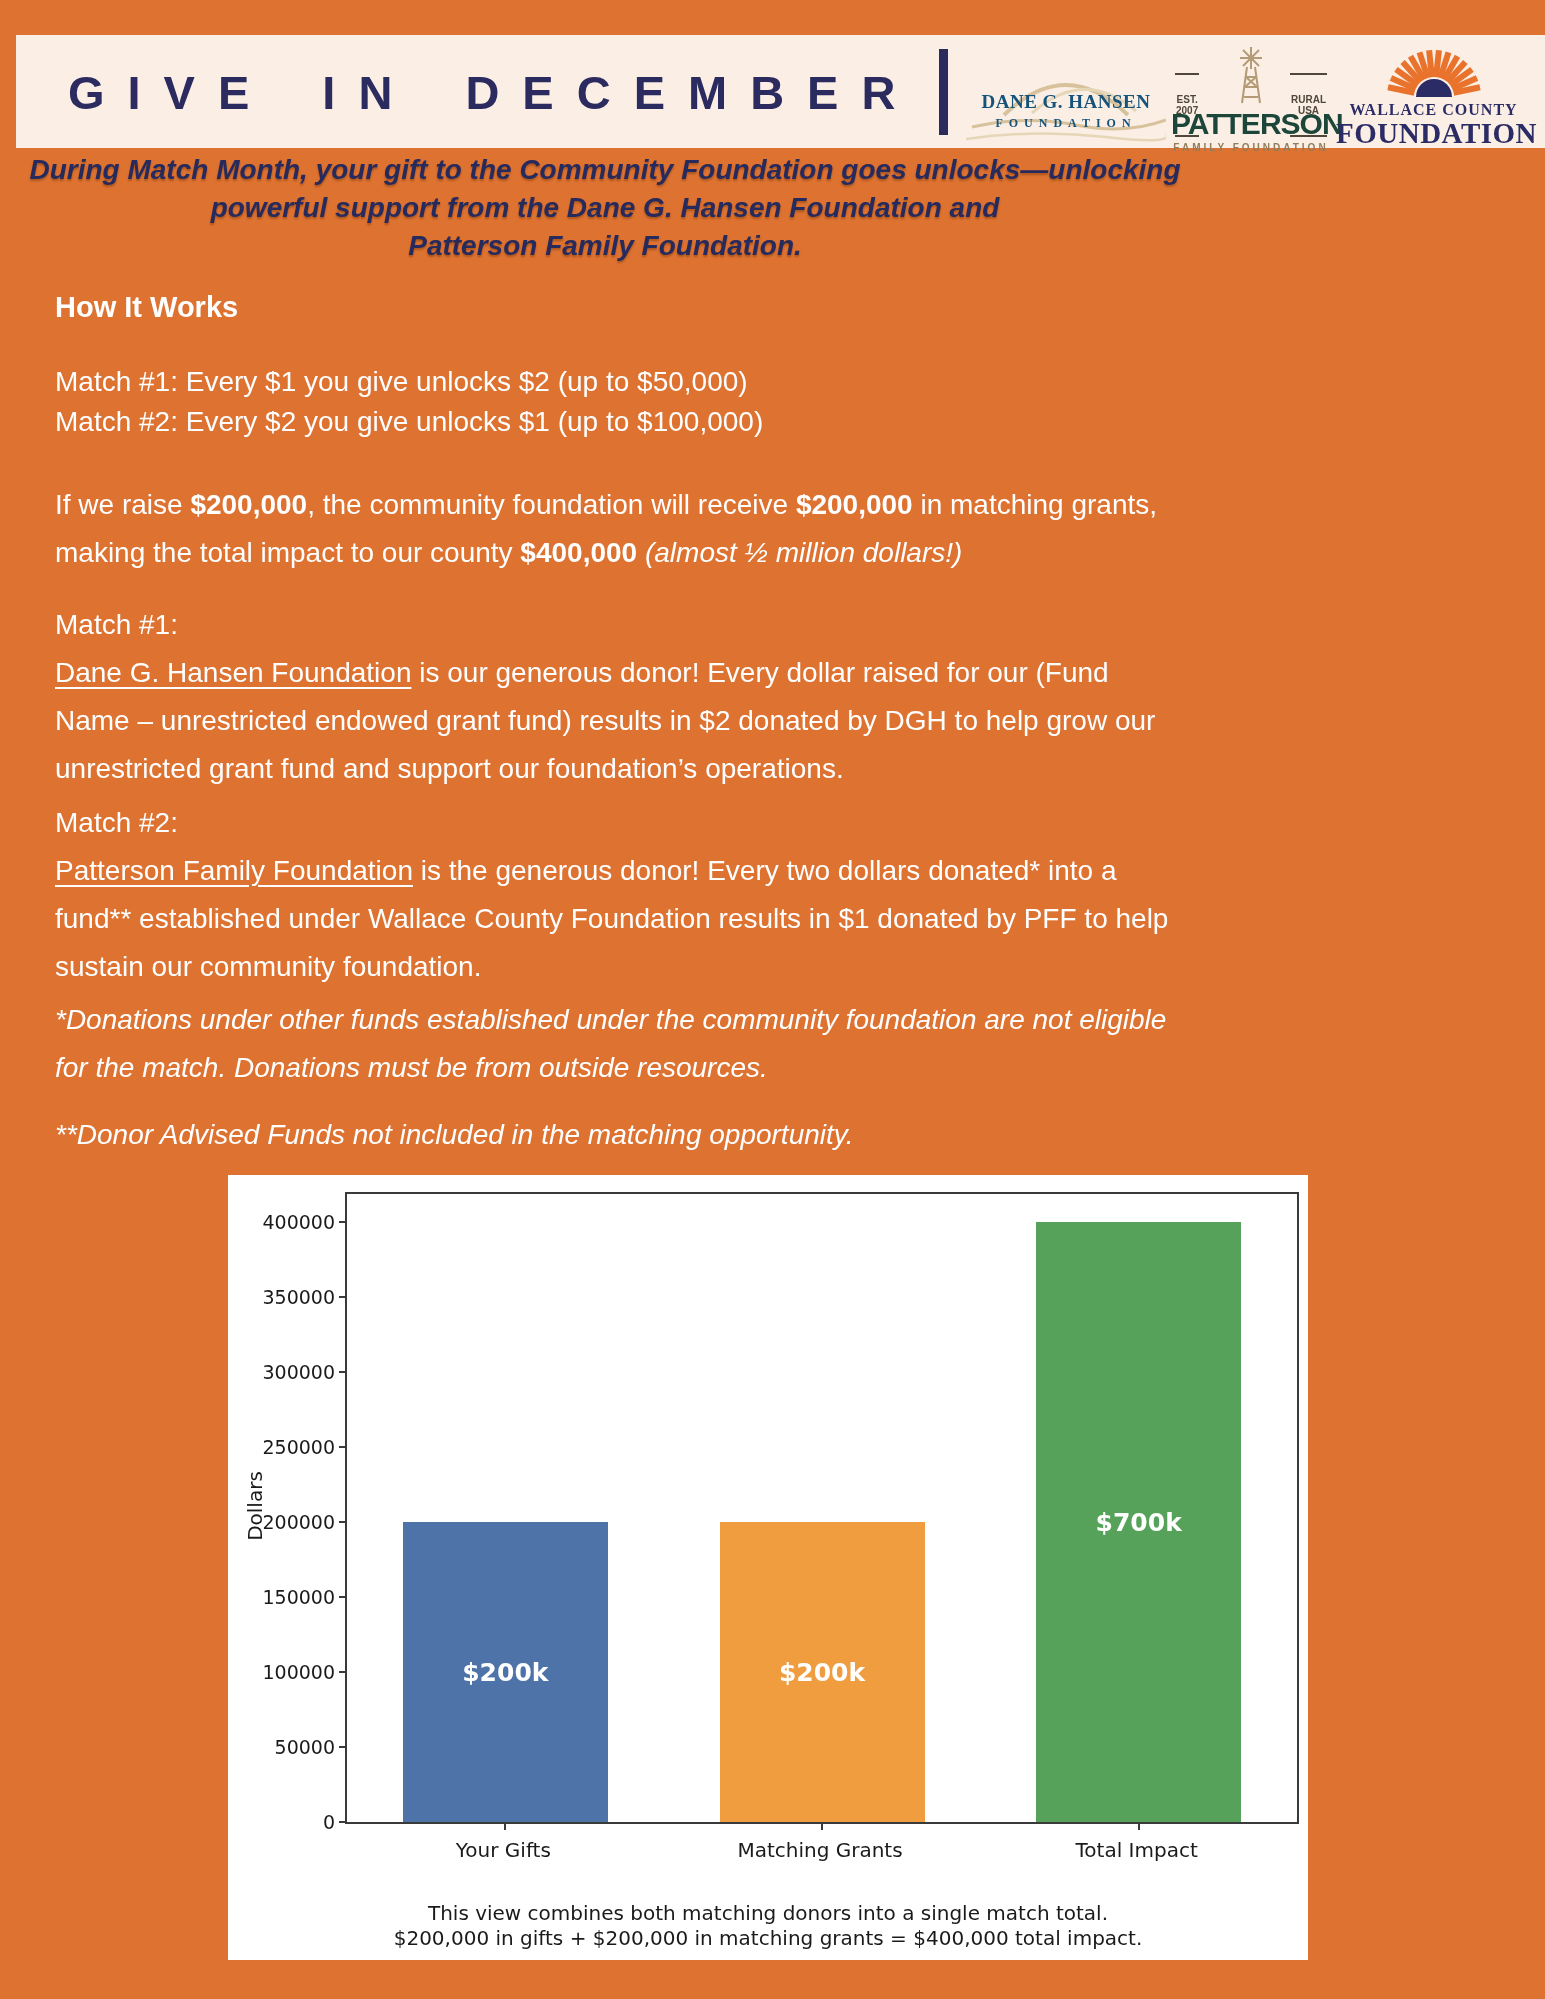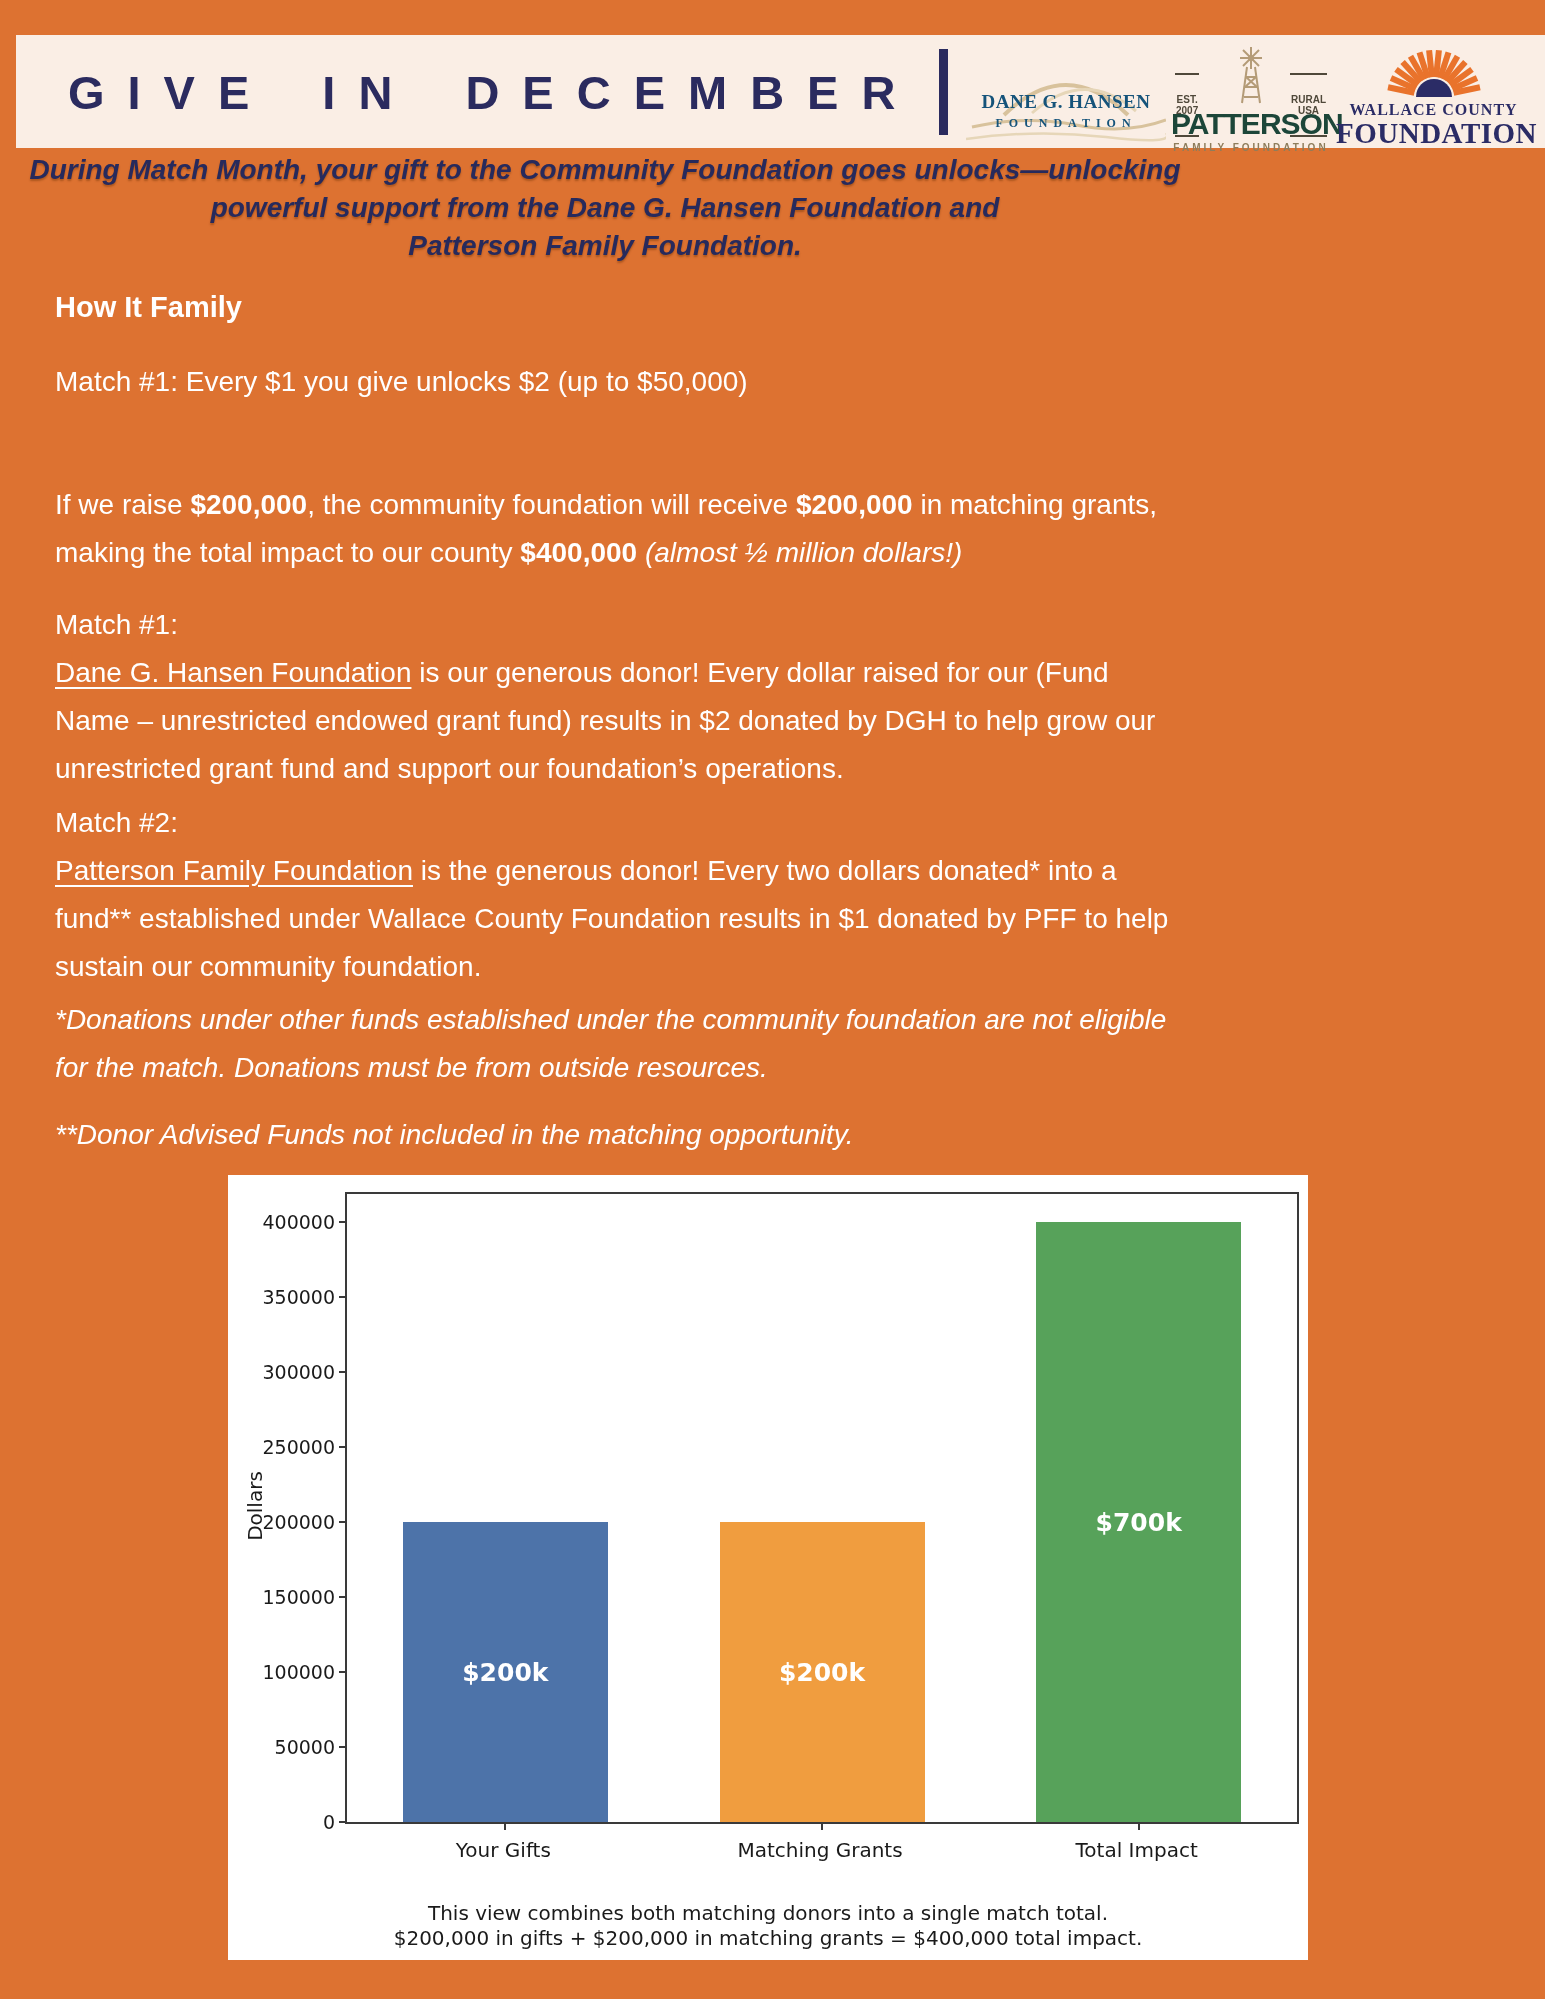--- a/index.html
+++ b/index.html
@@ -151,24 +151,25 @@
     <div class="wc-bottom">FOUNDATION</div>
   </div>
 </div>
 
 <div class="tagline">
   <div>During Match Month, your gift to the Community Foundation goes unlocks—unlocking</div>
   <div>powerful support from the Dane G. Hansen Foundation and</div>
   <div>Patterson Family Foundation.</div>
 </div>
 
-<div class="how">How It Family</div>
+<div class="how">How It Works</div>
 
 <div class="match-lines">
   <div>Match #1: Every $1 you give unlocks $2 (up to $50,000)</div>
+  <div>Match #2: Every $2 you give unlocks $1 (up to $100,000)</div>
 </div>
 
 <div class="para p-raise"><span>If we raise </span><span class="b">$200,000</span><span>, the community foundation will receive </span><span class="b">$200,000</span><span> in matching grants, making the total impact to our county </span><span class="b">$400,000</span><span> </span><span class="i">(almost ½ million dollars!)</span></div>
 
 <div class="para p-m1"><span>Match #1:</span><br><span class="u">Dane G. Hansen Foundation</span><span> is our generous donor! Every dollar raised for our (Fund Name – unrestricted endowed grant fund) results in $2 donated by DGH to help grow our unrestricted grant fund and support our foundation’s operations.</span></div>
 
 <div class="para p-m2"><span>Match #2:</span><br><span class="u">Patterson Family Foundation</span><span> is the generous donor! Every two dollars donated* into a fund** established under Wallace County Foundation results in $1 donated by PFF to help sustain our community foundation.</span></div>
 
 <div class="para p-fn1">*Donations under other funds established under the community foundation are not eligible for the match. Donations must be from outside resources.</div>
 <div class="para p-fn2">**Donor Advised Funds not included in the matching opportunity.</div>

